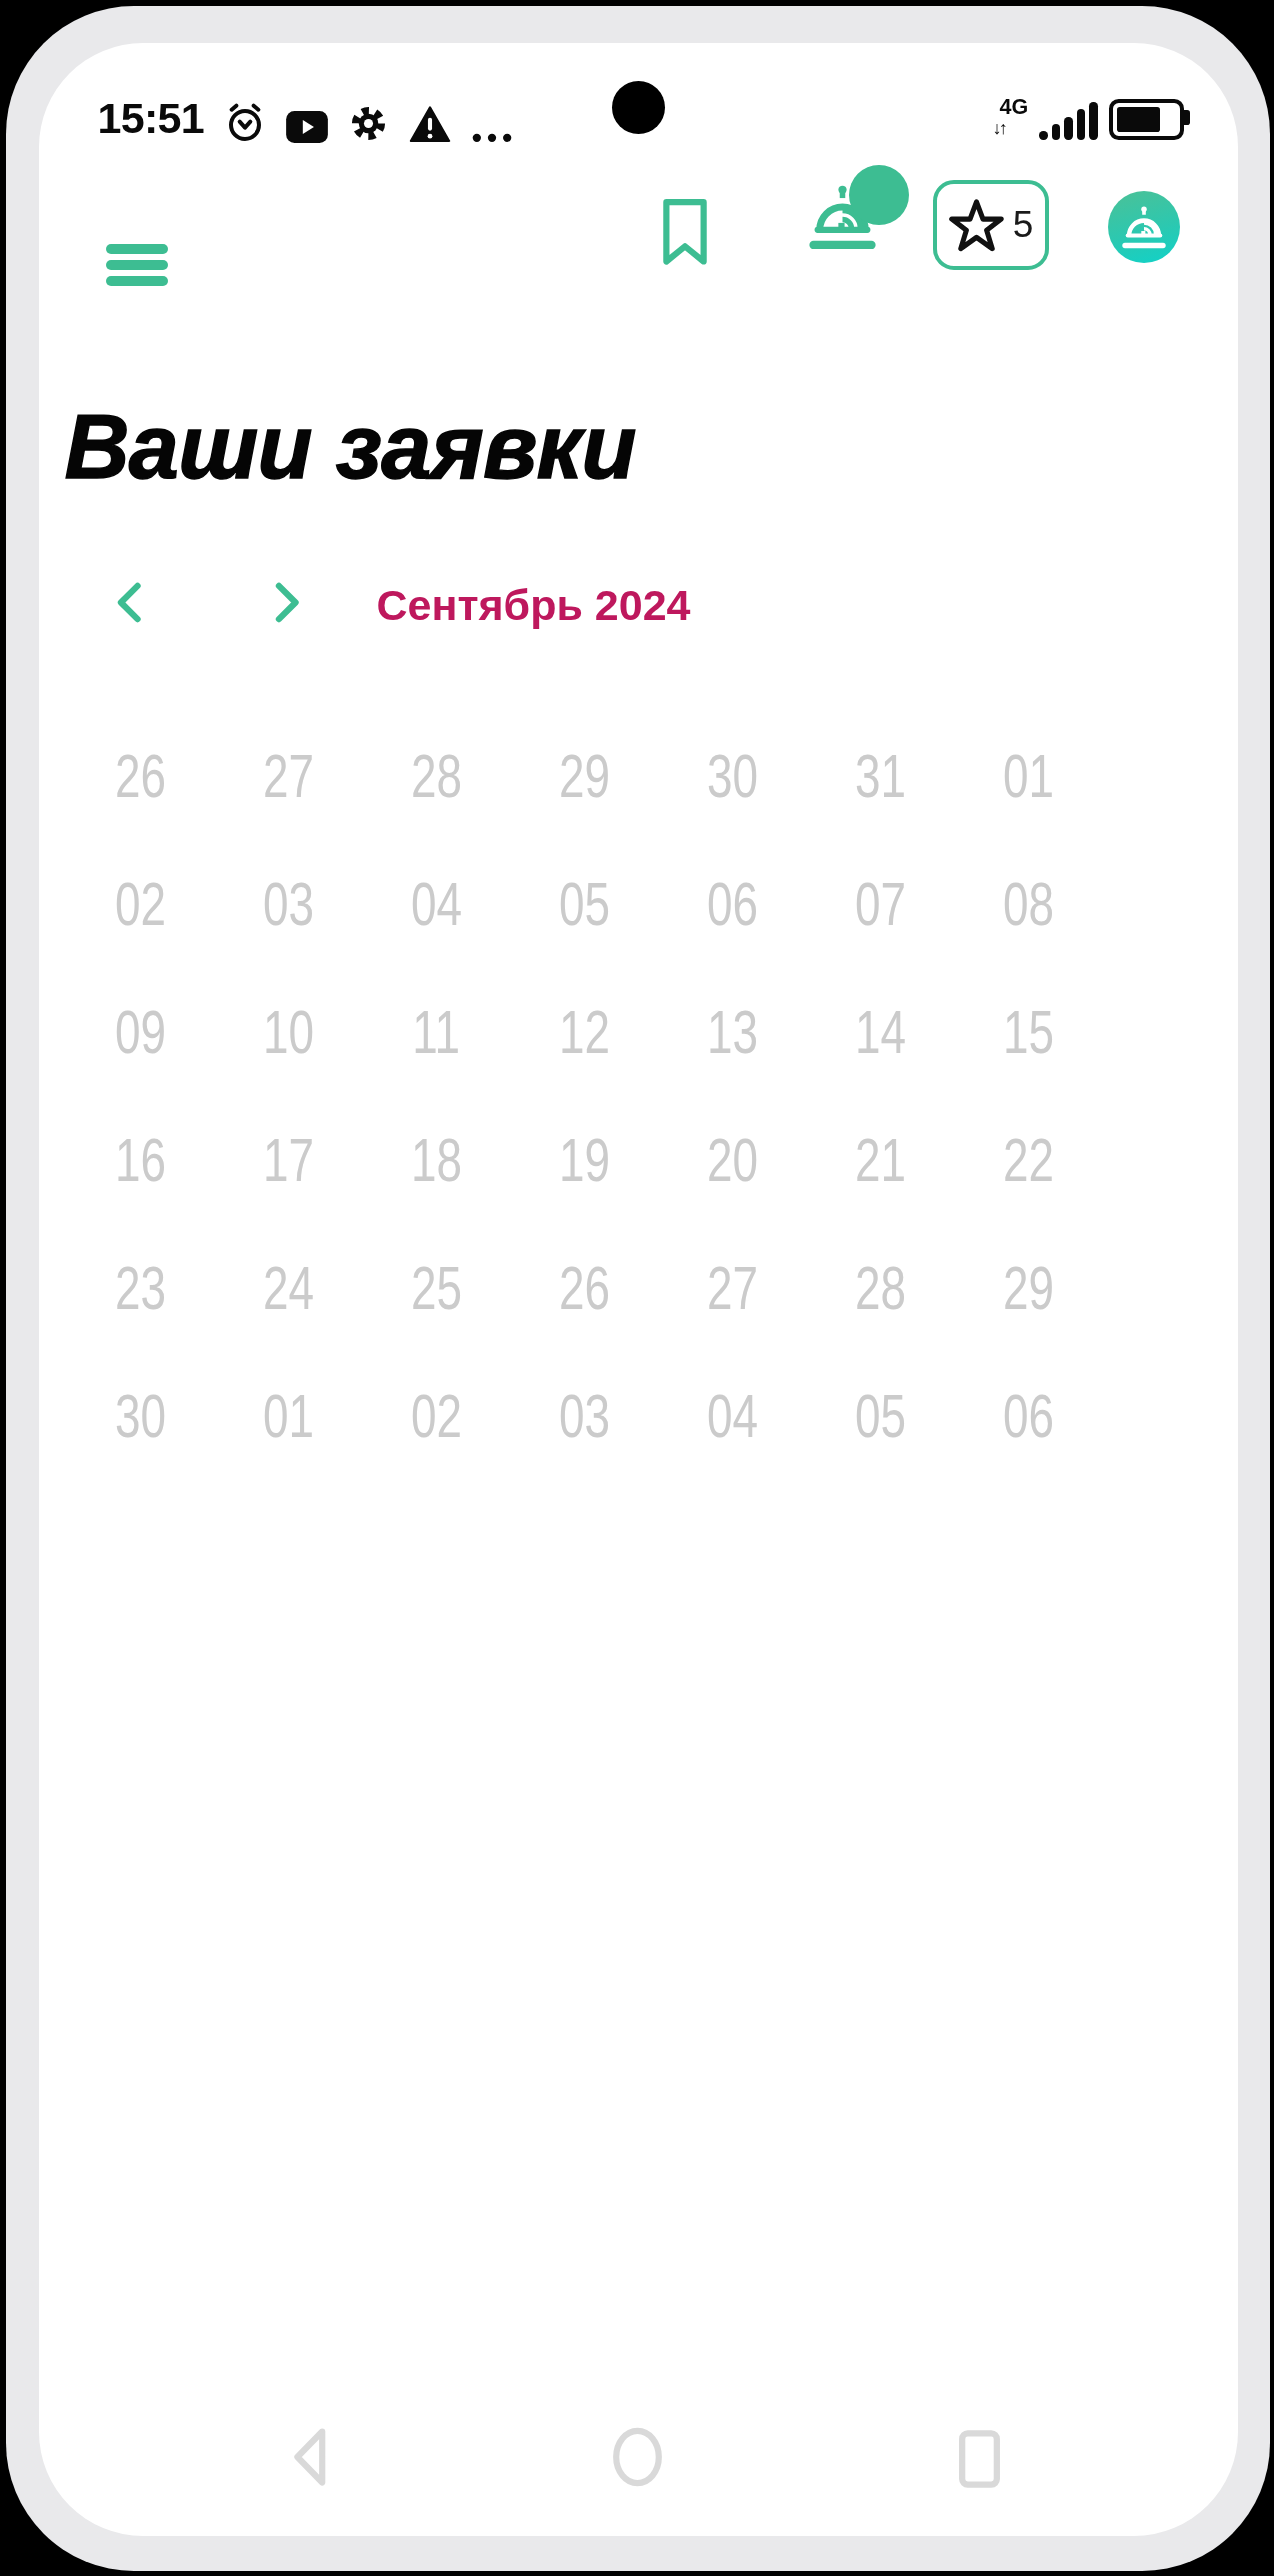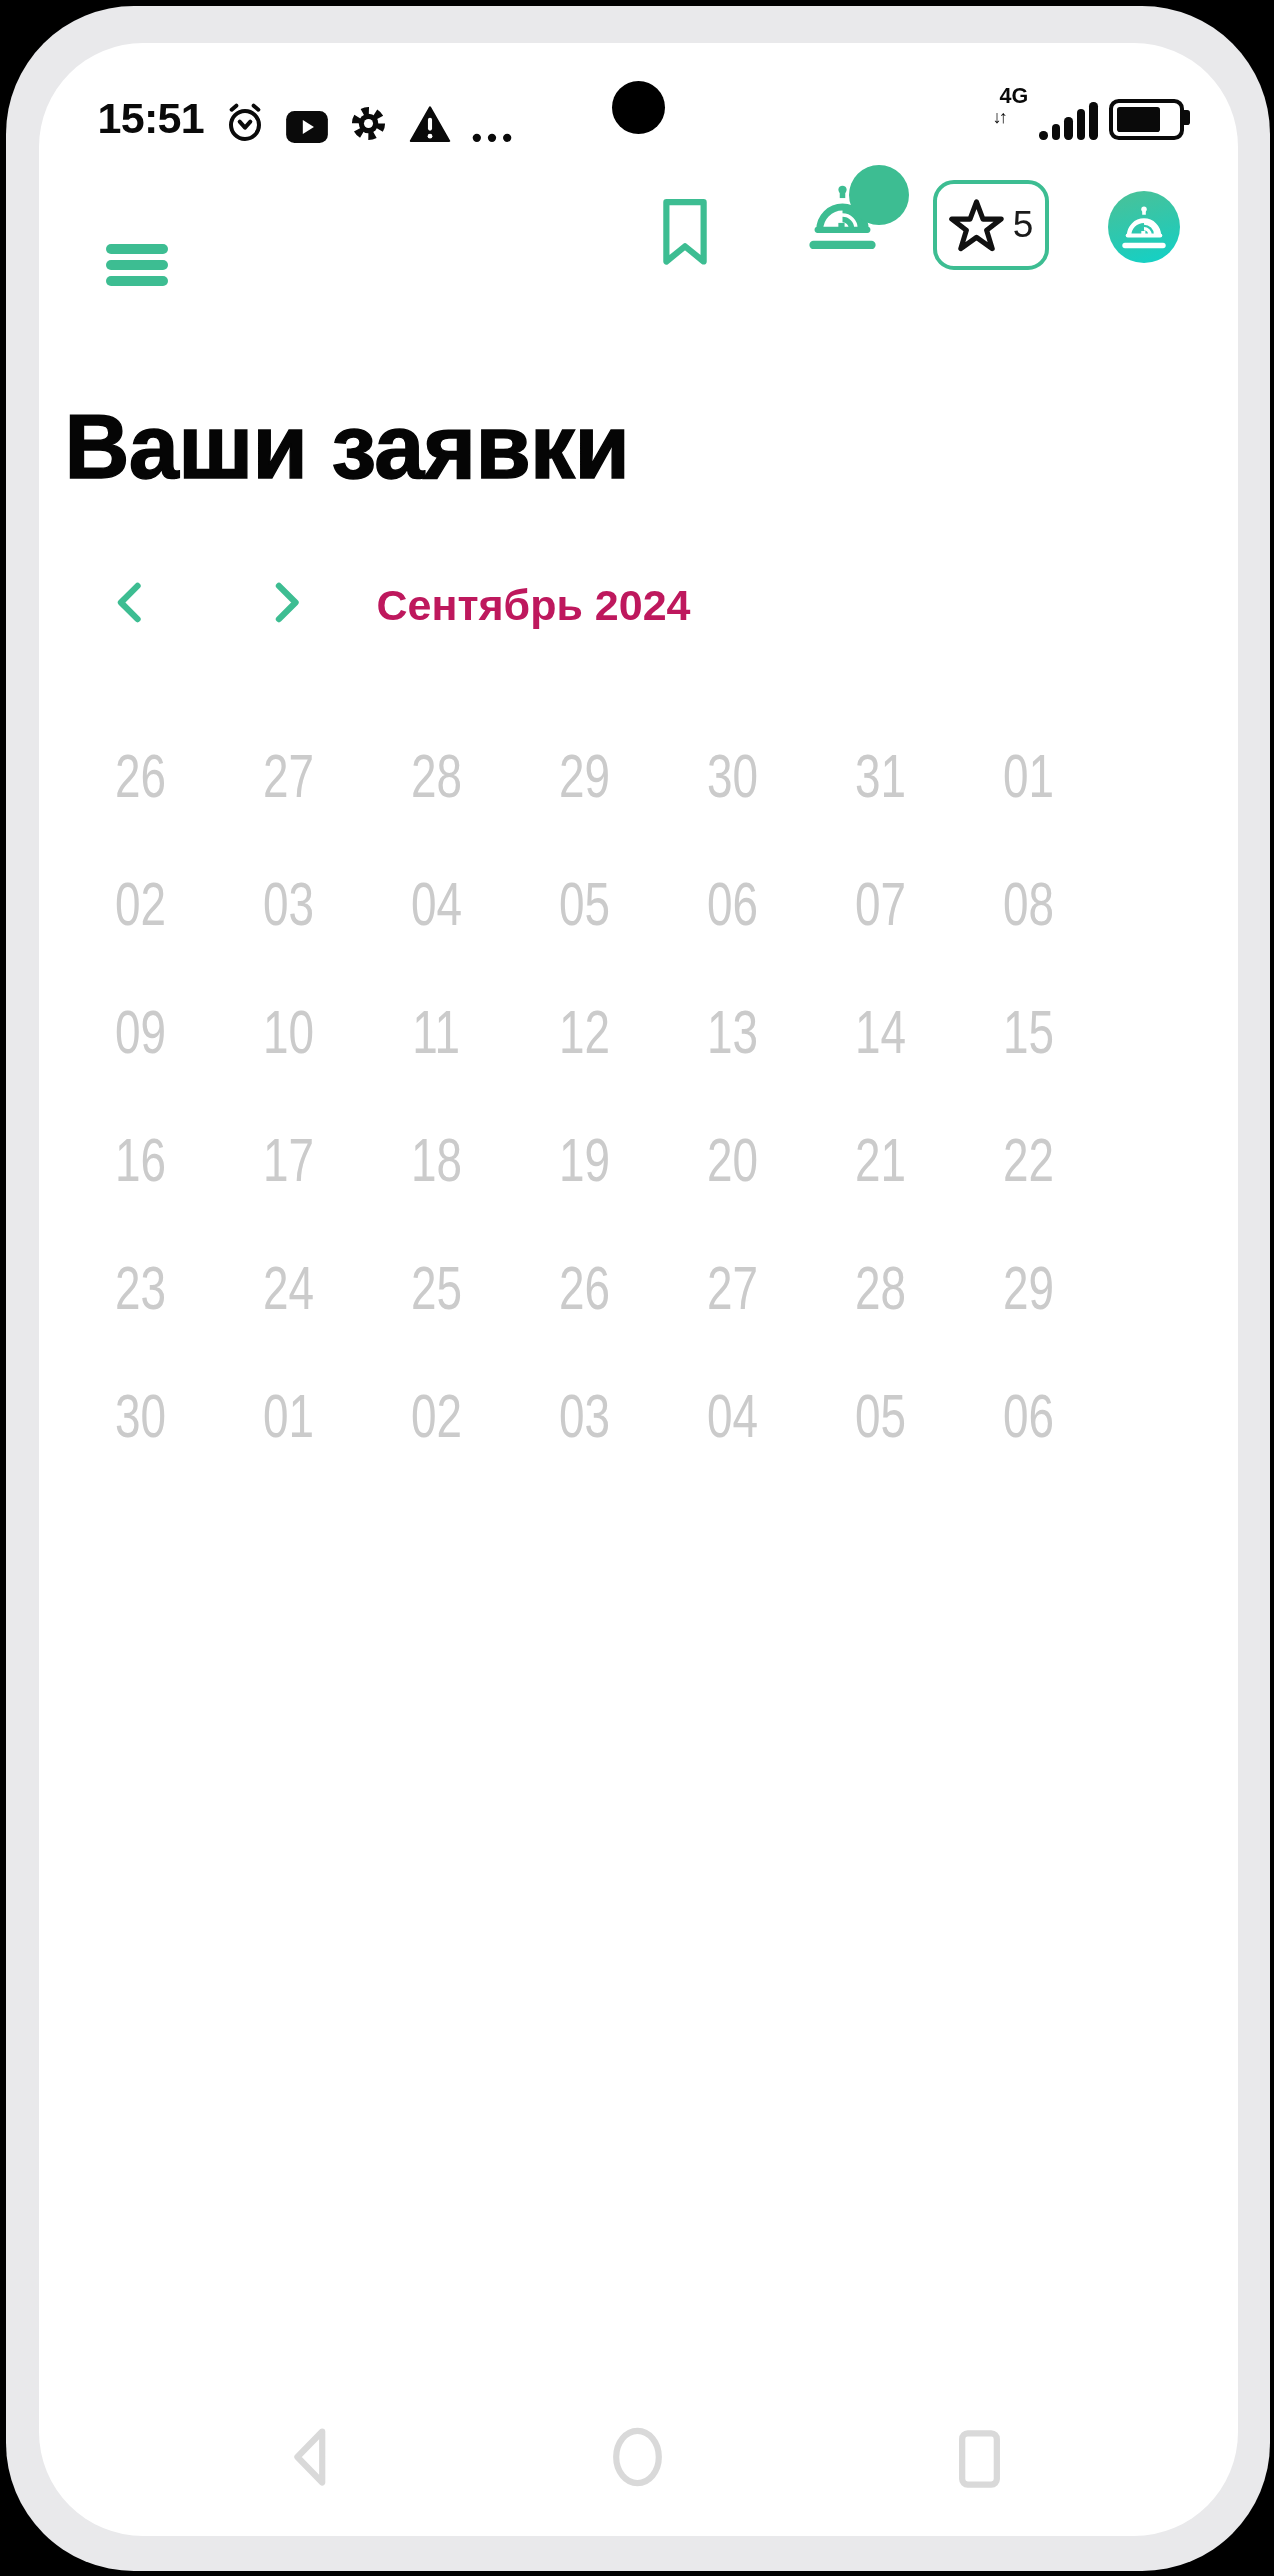--- a/index.html
+++ b/index.html
@@ -5,42 +5,42 @@
   html,body{margin:0;padding:0;background:#000;}
   body{width:1275px;height:2576px;position:relative;font-family:"Liberation Sans",sans-serif;}
   .frame{position:absolute;left:5.5px;top:5.5px;right:5.5px;bottom:5.5px;background:#e9e9eb;border-radius:128px;}
   .screen{position:absolute;left:33px;top:37px;width:1199px;height:2493px;background:#fff;border-radius:104px;overflow:hidden;}
   .camera{position:absolute;left:573px;top:38px;width:53px;height:53px;border-radius:50%;background:#000;}
 
   
   .sb-left{position:absolute;left:59px;top:38px;height:62px;display:flex;align-items:flex-end;gap:21px;}
   .sb-time{font-size:43px;font-weight:700;color:#0a0a0a;letter-spacing:-0.7px;}
   .sb-right{position:absolute;right:54px;top:38px;height:62px;display:flex;align-items:flex-end;gap:11px;}
-  .net-col{display:flex;flex-direction:column;align-items:flex-start;line-height:1;margin-bottom:17px;}
+  .net-col{display:flex;flex-direction:column;align-items:flex-start;line-height:1;margin-bottom:6px;}
   .net-label{font-size:21.5px;font-weight:700;color:#0a0a0a;margin-left:7px;}
   .net-arrows{font-size:18px;color:#0a0a0a;letter-spacing:-2.8px;}
   .sig{display:flex;align-items:flex-end;gap:4.2px;margin-bottom:2.8px;}
   .sig i{display:block;width:8.3px;background:#0a0a0a;border-radius:4.2px;}
   .batt{position:relative;width:67px;height:33px;border:4.9px solid #0a0a0a;border-radius:9.7px;margin-bottom:2.8px;}
   .batt .fill{position:absolute;left:4.2px;top:4.2px;bottom:4.2px;width:43px;background:#0a0a0a;border-radius:2.8px;}
   .batt .nub{position:absolute;right:-10.4px;top:7px;width:5.5px;height:15.3px;background:#0a0a0a;border-radius:0 2.8px 2.8px 0;}
 
   
   .hamburger{position:absolute;left:67px;top:201px;width:62px;height:49px;background:none;border:0;padding:0;cursor:pointer;}
   .hamburger i{display:block;width:62px;height:9.7px;border-radius:5.5px;background:var(--accent);margin-bottom:6.2px;}
   .bookmark-btn{position:absolute;left:623px;top:155px;background:none;border:0;padding:0;cursor:pointer;}
   .bell-wrap{position:absolute;left:769px;top:122px;width:101px;height:87px;cursor:pointer;}
   .bell-wrap svg.cloche{position:absolute;left:0;bottom:0;}
   .badge-dot{position:absolute;right:0;top:0;width:60px;height:60px;border-radius:50%;background:var(--accent);}
   .fav-box{position:absolute;left:894px;top:137px;width:116px;height:90px;border:4.9px solid var(--accent);border-radius:21px;background:#fff;display:flex;align-items:center;justify-content:center;gap:8.3px;box-sizing:border-box;cursor:pointer;}
   .fav-count{font-size:37px;color:#1a1a1a;}
   .avatar{position:absolute;left:1069px;top:148px;width:72px;height:72px;border-radius:50%;background:linear-gradient(165deg,#46c29b 10%,#2cc8b0 55%,#13d1c6 95%);display:flex;align-items:center;justify-content:center;cursor:pointer;}
 
   
-  .page-title{position:absolute;left:26px;top:359px;margin:0;font-size:90px;font-weight:700;color:#050505;letter-spacing:-0.7px;-webkit-text-stroke:1.4px #050505;line-height:1;}
+  .page-title{position:absolute;left:26px;top:359px;margin:0;font-size:90px;font-weight:700;color:#050505;letter-spacing:-0.7px;-webkit-text-stroke:1.4px #050505;line-height:1;font-style:italic;}
 
   
   .cal-nav{position:absolute;top:535px;width:49px;height:49px;background:none;border:0;padding:0;cursor:pointer;}
   .cal-prev{left:75px;}
   .cal-next{left:233px;}
   .cal-month{position:absolute;left:338px;top:538px;font-size:43px;font-weight:700;color:#be185d;}
 
   
   .weekday-row{position:absolute;left:28px;top:650px;width:1036px;display:flex;}
   .weekday-row span{width:148px;font-size:30px;font-weight:700;color:#0a0a0a;display:inline-block;transform:scaleX(.85);transform-origin:left;padding-left:7px;box-sizing:border-box;}

